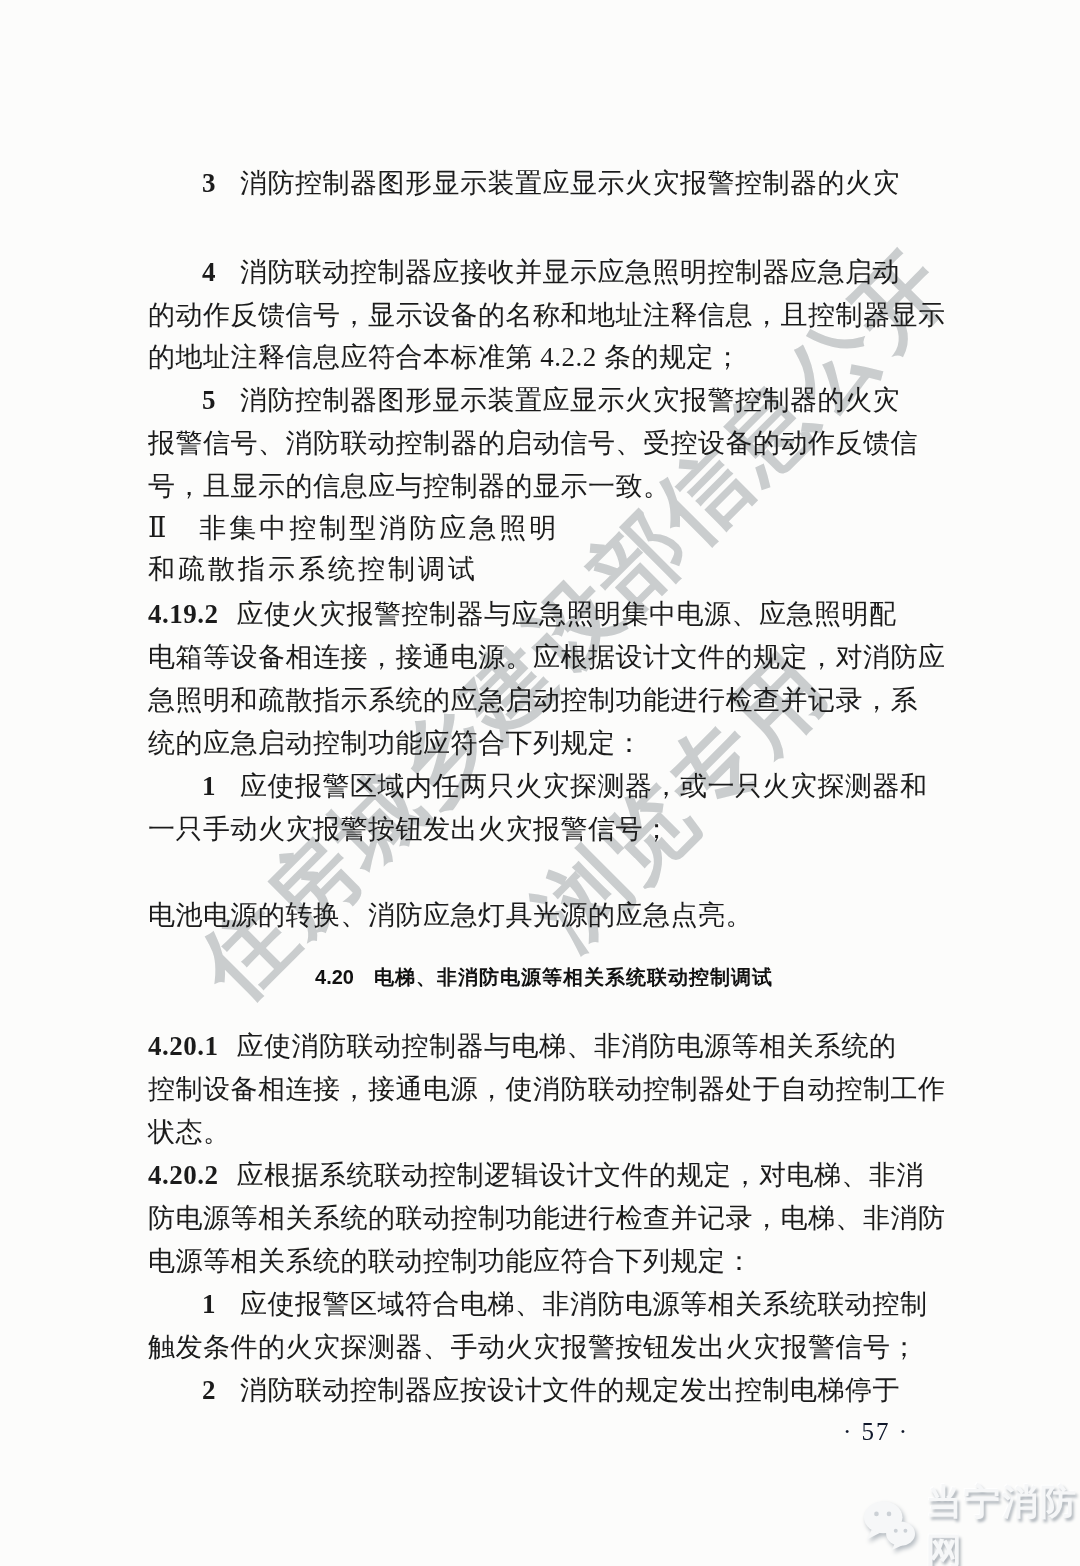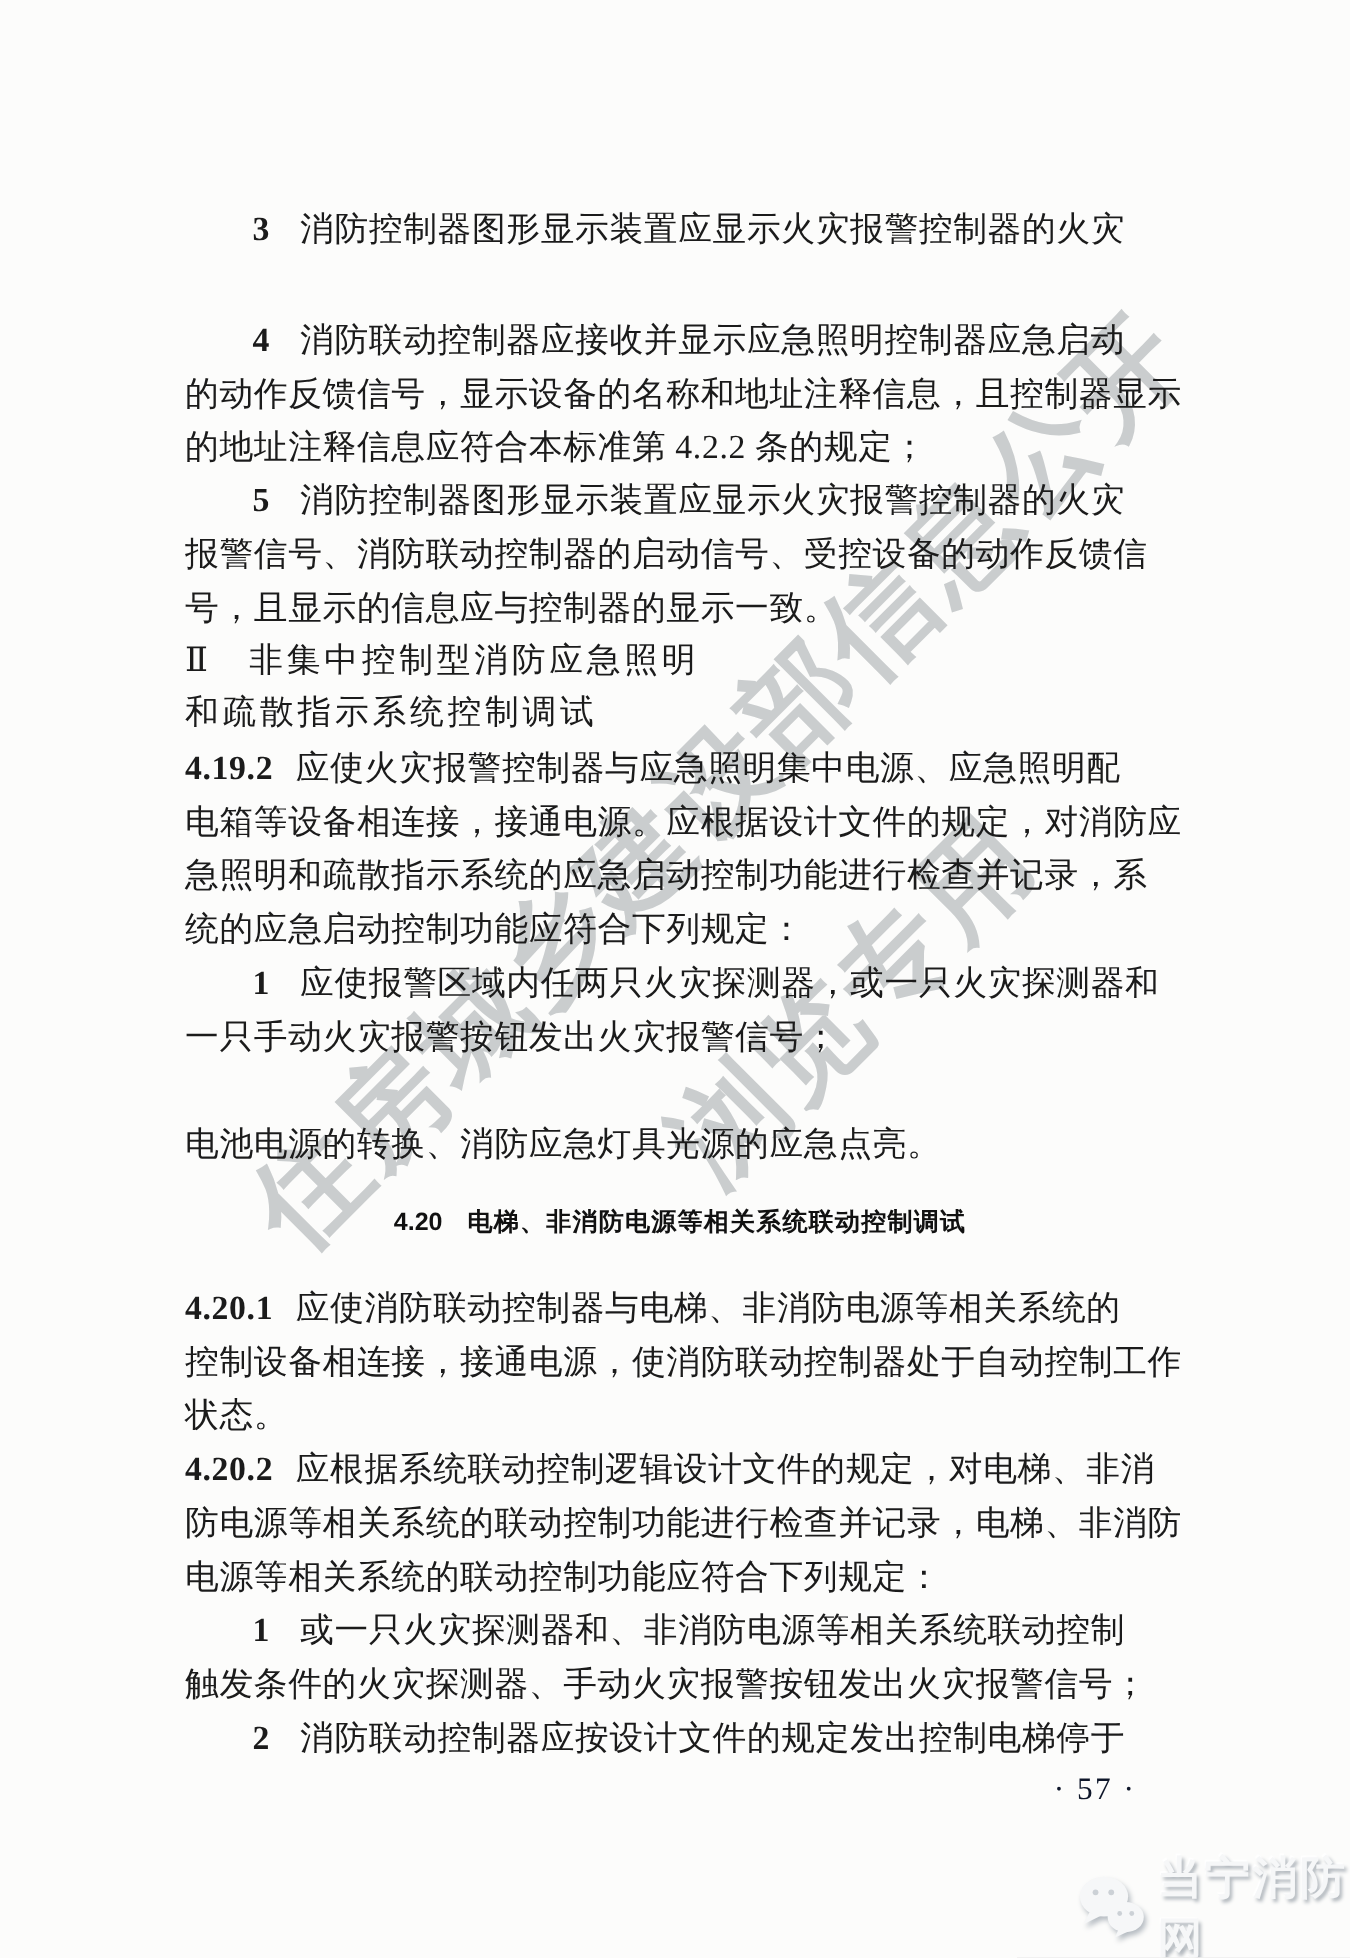--- a/index.html
+++ b/index.html
@@ -73,21 +73,21 @@
   <div class="line" style="top:898px"><span>电池电源的转换、消防应急灯具光源的应急点亮。</span></div>
 
   <div class="heading" style="top:964px"><span class="hnum">4.20</span><span>电梯、非消防电源等相关系统联动控制调试</span></div>
 
   <div class="line" style="top:1029px"><b class="clause">4.20.1</b><span>应使消防联动控制器与电梯、非消防电源等相关系统的</span></div>
   <div class="line" style="top:1115px"><span>状态。</span></div>
   <div class="line" style="top:1072px"><span>控制设备相连接，接通电源，使消防联动控制器处于自动控制工作</span></div>
   <div class="line" style="top:1158px"><b class="clause">4.20.2</b><span>应根据系统联动控制逻辑设计文件的规定，对电梯、非消</span></div>
   <div class="line" style="top:1201px"><span>防电源等相关系统的联动控制功能进行检查并记录，电梯、非消防</span></div>
   <div class="line" style="top:1244px"><span>电源等相关系统的联动控制功能应符合下列规定：</span></div>
-  <div class="line indent" style="top:1287px"><b class="num">1</b><span>或一只火灾探测器和、非消防电源等相关系统联动控制</span></div>
+  <div class="line indent" style="top:1287px"><b class="num">1</b><span>应使报警区域符合电梯、非消防电源等相关系统联动控制</span></div>
   <div class="line" style="top:1330px"><span>触发条件的火灾探测器、手动火灾报警按钮发出火灾报警信号；</span></div>
   <div class="line indent" style="top:1373px"><b class="num">2</b><span>消防联动控制器应按设计文件的规定发出控制电梯停于</span></div>
 
   <div class="pagenum">· 57 ·</div>
 
   <div class="logo">
     <span class="wicon">
       <svg width="58" height="56" viewBox="0 0 60 58" xmlns="http://www.w3.org/2000/svg">
         <ellipse cx="24" cy="21" rx="20" ry="16.5" fill="#f6f7f8"></ellipse>
         <path d="M12 34 L7 44 L21 37 Z" fill="#f6f7f8"></path>

